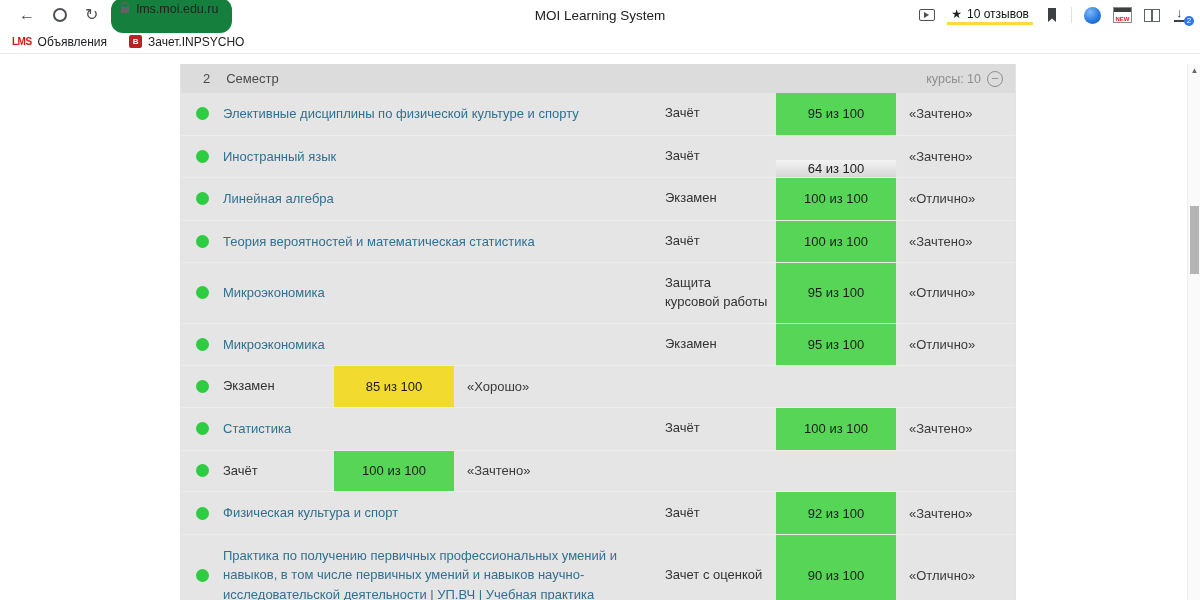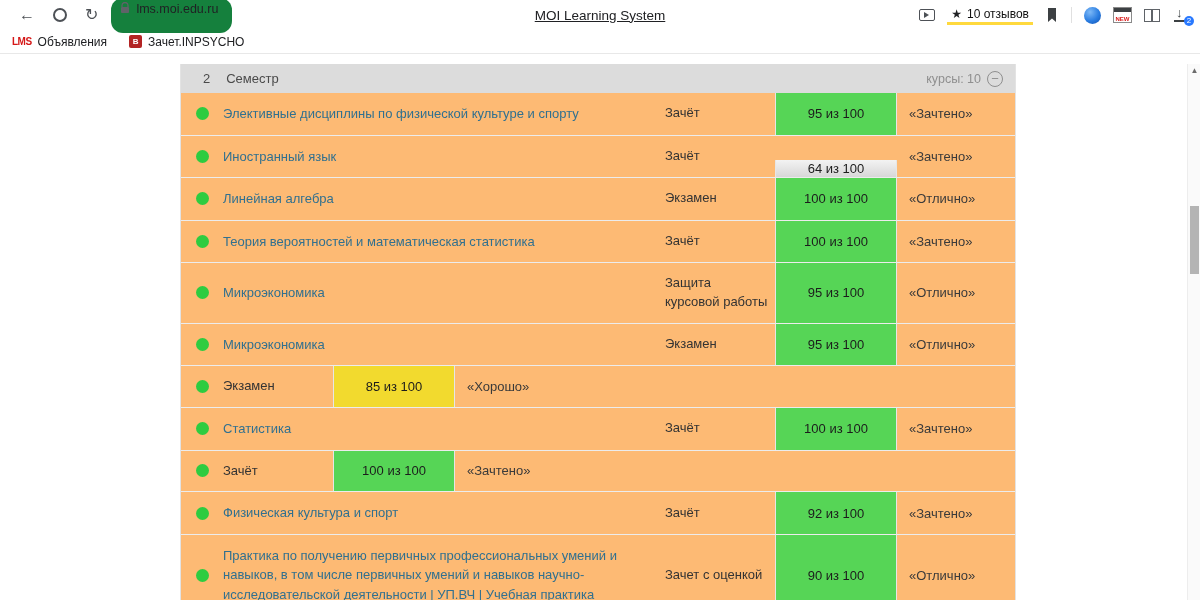--- a/index.html
+++ b/index.html
@@ -5,21 +5,21 @@
   * { box-sizing: border-box; margin: 0; padding: 0; }
   html,body { width:1200px; height:600px; overflow:hidden; background:#fff;
     font-family:"Liberation Sans","DejaVu Sans",sans-serif; }
 
   
   .toolbar { height:30px; display:flex; align-items:center; padding:0 10px; position:relative; background:#fff; }
   .tb-btn { color:#4d5156; font-size:16px; margin:0 9px; cursor:pointer; line-height:1; }
   .ring-icon { width:14px; height:14px; border:2px solid #4d5156; border-radius:50%; margin:0 9px; }
   .address { display:flex; align-items:center; gap:6px; background:#15803d; border-radius:12px;
     padding:4px 14px 16px 9px; font-size:12.5px; color:#202124; margin-left:4px; }
-  .tab-title { position:absolute; left:0; right:0; text-align:center; font-size:13.5px; color:#202124; pointer-events:none;text-decoration:underline; }
+  .tab-title { position:absolute; left:0; right:0; text-align:center; font-size:13.5px; color:#202124; pointer-events:none; }
   .toolbar-right { margin-left:auto; display:flex; align-items:center; gap:12px; z-index:1; }
   .screen-icon { width:16px; height:12px; border:1.5px solid #4d5156; border-radius:2px; position:relative; }
   .screen-icon::after { content:""; position:absolute; left:4px; top:2px; border-left:5px solid #4d5156;
     border-top:3px solid transparent; border-bottom:3px solid transparent; }
   .reviews { display:flex; align-items:center; gap:5px; font-size:12px; color:#111;
     border-bottom:3px solid #ffd93d; padding:2px 4px 1px 4px; cursor:pointer; }
   .star { font-size:12px; color:#202124; }
   .flag-icon svg { display:block; }
   .sep { width:1px; height:16px; background:#e0e0e0; }
   .ext-circle { width:17px; height:17px; border-radius:50%; cursor:pointer;
@@ -47,21 +47,21 @@
   .page { position:relative; height:546px; background:#fff; }
   .grades-table { width:836px; margin:10px 0 0 180px; border-left:1px solid #e3e3e3; border-right:1px solid #e3e3e3; }
 
   .sem-header { height:29px; background:#dcdcdc; display:flex; align-items:center;
     justify-content:space-between; padding:0 12px 0 22px; }
   .sem-left { display:flex; align-items:center; gap:16px; font-size:13px; color:#4a4a4a; }
   .sem-right { display:flex; align-items:center; gap:6px; font-size:12.5px; color:#8f8f8f; }
   .circle-btn { width:16px; height:16px; border-radius:50%; border:1.5px solid #8f8f8f; color:#8f8f8f;
     font-size:13px; line-height:13px; text-align:center; cursor:pointer; }
 
-  .grade-row { display:flex; align-items:stretch; border-bottom:1px solid #ececec; background:#fdba74; }
+  .grade-row { display:flex; align-items:stretch; border-bottom:1px solid #ececec; background:#e5e5e5; }
   .cell-dot { width:42px; display:flex; align-items:center; justify-content:center; flex-shrink:0; }
   .dot { width:13px; height:13px; border-radius:50%; background:#2ecc40; }
   .cell-name { flex:1; padding:11px 14px 11px 0; font-size:13px; color:#31708f; line-height:1.5;
     display:flex; align-items:center; cursor:pointer; }
   .cell-type { width:110px; flex-shrink:0; padding:11px 6px 11px 0; font-size:13px; color:#333;
     line-height:1.45; display:flex; align-items:center; }
   .cell-score { width:122px; flex-shrink:0; display:flex; align-items:center; justify-content:center;
     font-size:13px; color:#1c1c1c; border-left:1px solid #e6e6e6; border-right:1px solid #e6e6e6; }
   .score-green  { background:#56d556; }
   .score-gray   { background:linear-gradient(180deg,#f3f3f3 0%,#d7d7d7 100%);margin-top:24px; }

